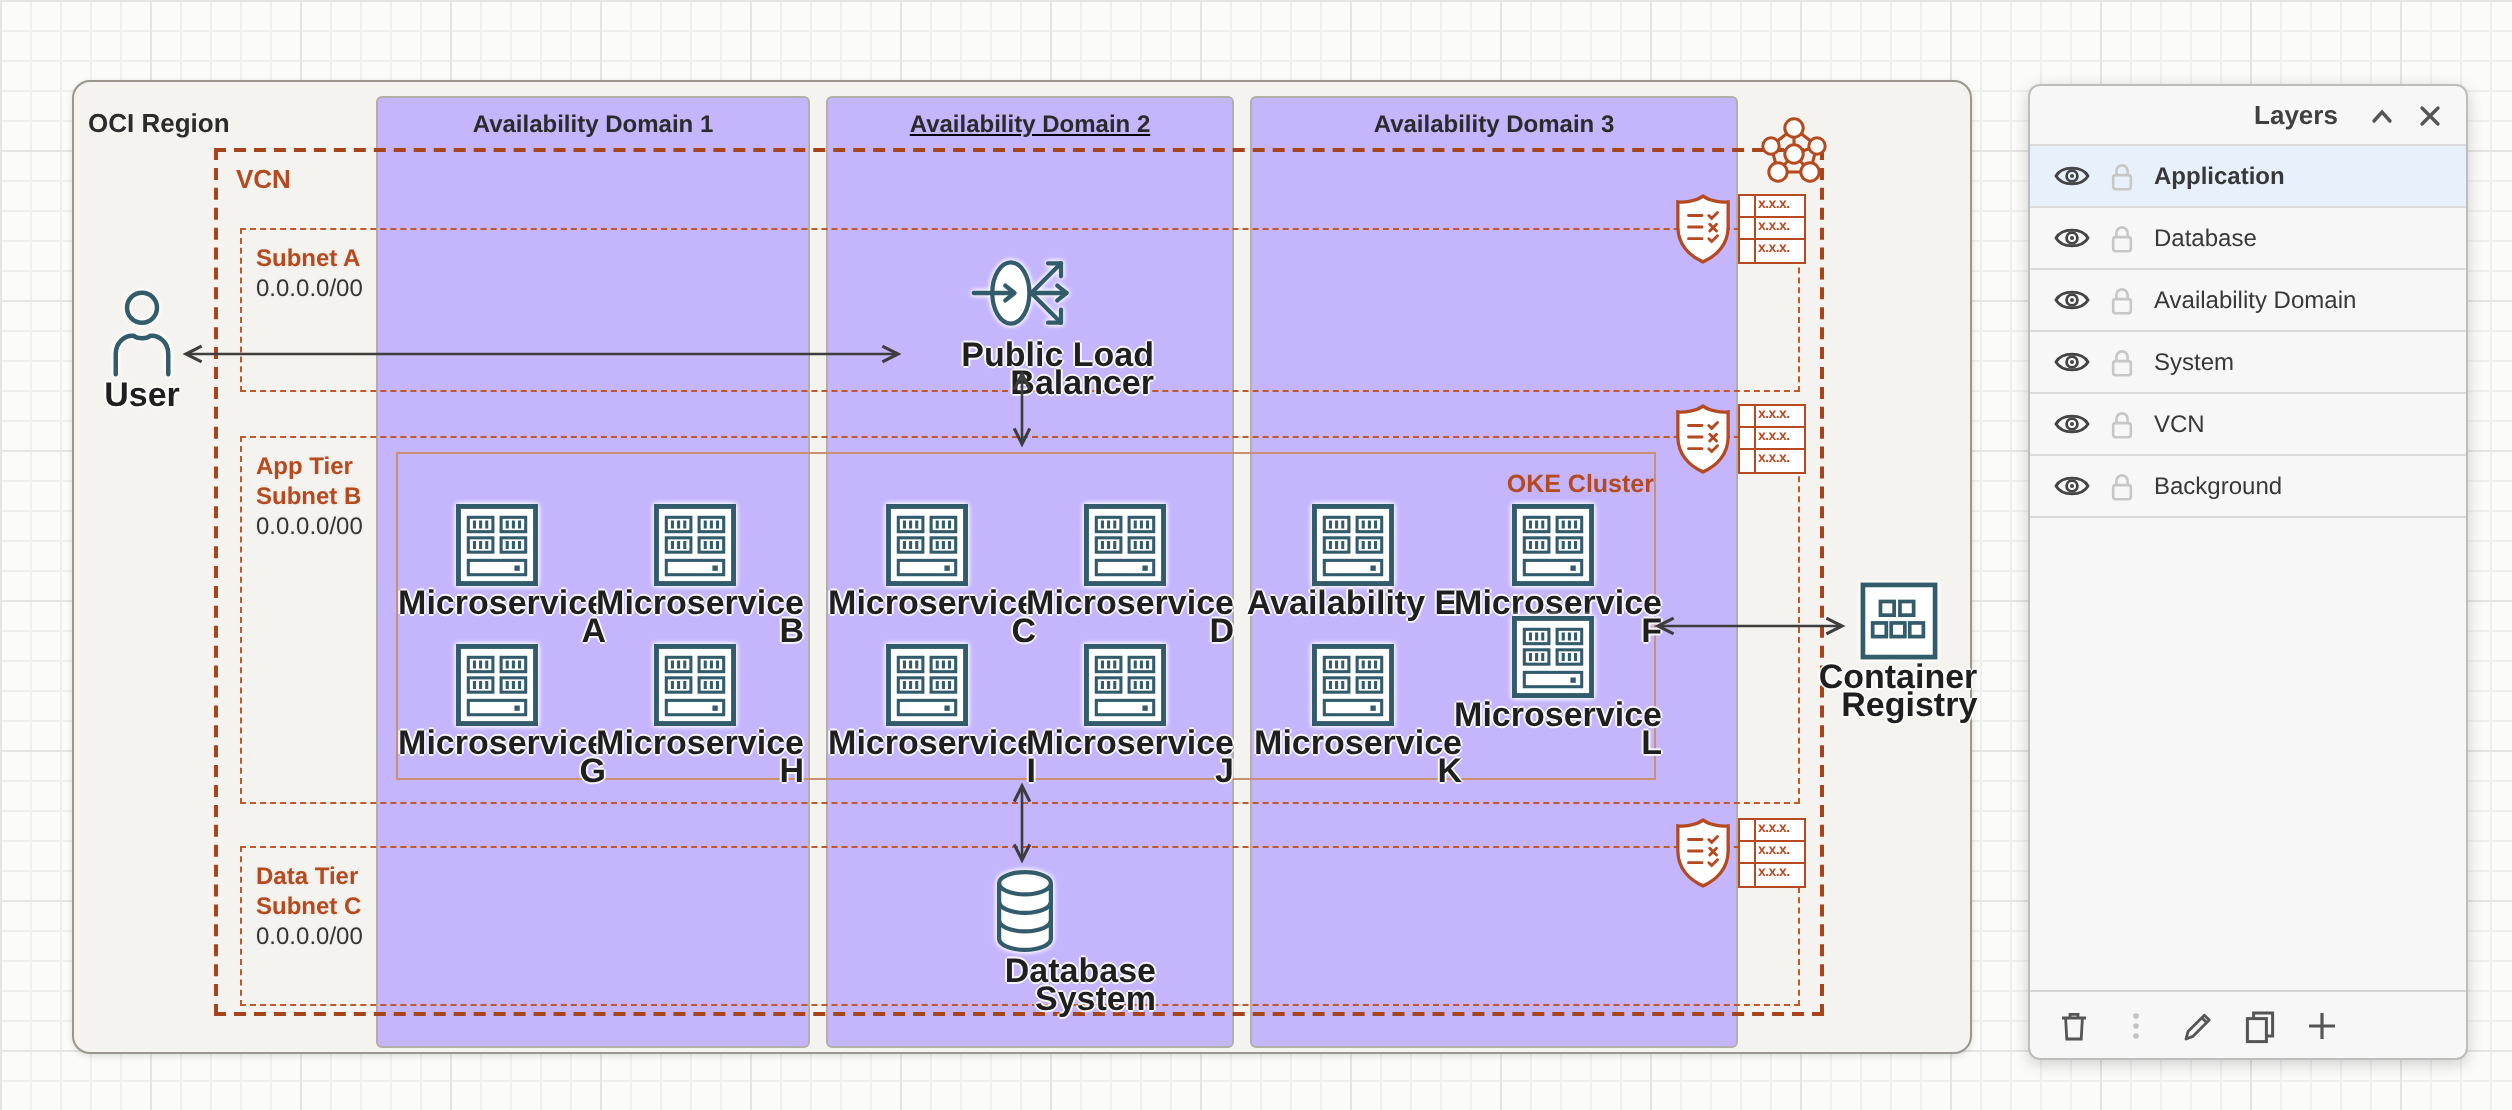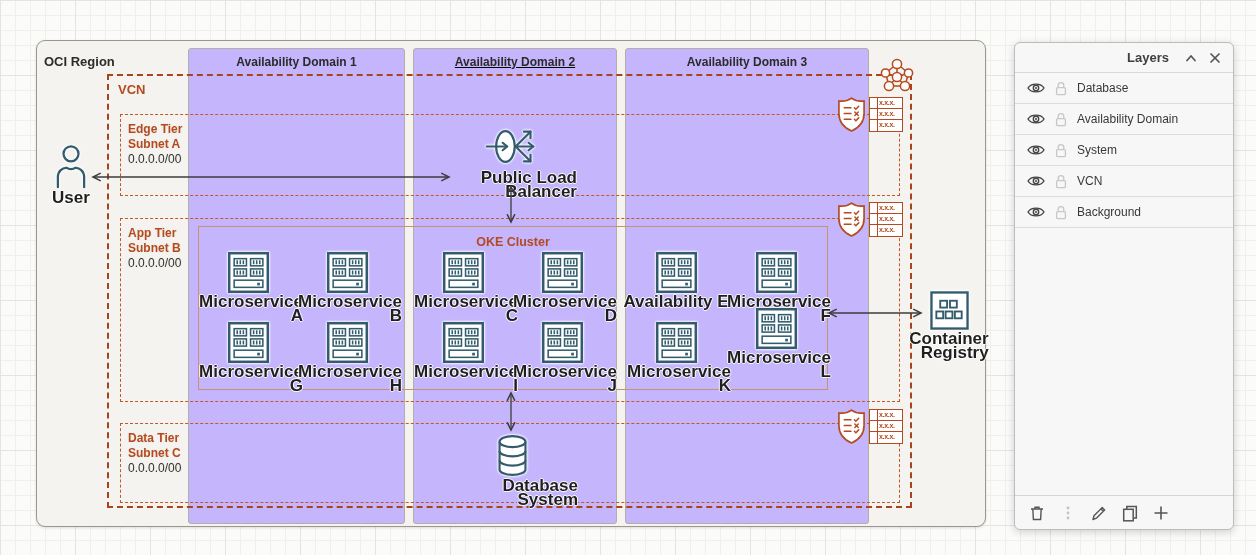--- a/index.html
+++ b/index.html
@@ -37,21 +37,21 @@
   .vcn-label { left:118px; top:82px; font-size:13px; font-weight:bold; color:#b5491f; z-index:4; }
   .subnet { left:120px; width:780px; border:1.5px dashed #c25827; z-index:3; }
   .subnet-a { top:114px; height:82px; }
   .subnet-b { top:218px; height:184px; }
   .subnet-c { top:423px; height:80px; }
   .subnet-labels { padding:7px 0 0 7px; line-height:15px; }
   .subnet-tier, .subnet-name { font-size:12px; font-weight:bold; color:#b5491f; }
   .subnet-cidr { font-size:12px; color:#333; }
   .halo-txt { text-shadow:1px 0 0 #f1efe9,-1px 0 0 #f1efe9,0 1px 0 #f1efe9,0 -1px 0 #f1efe9; }
   .oke { left:198px; top:226px; width:630px; height:164px; border:1.5px solid #c69272; z-index:3; }
-  .oke-label { width:100%; text-align:center; margin-top:8px; font-size:12.5px; font-weight:bold; color:#b5491f; }
+  .oke-label { width:100%; text-align:right; margin-top:8px; font-size:12.5px; font-weight:bold; color:#b5491f; }
 
   
   .node { display:flex; flex-direction:column; align-items:center; z-index:5; }
   .node .ic { filter:drop-shadow(0 0 1px #fff) drop-shadow(0 0 1px rgba(255,255,255,.9)); }
   .node-label {
     font-size:17px; color:#1f1f1f; text-align:right; margin-top:2px; line-height:14px;
     text-shadow:1px 0 0 rgba(255,255,255,.85),-1px 0 0 rgba(255,255,255,.85),0 1px 0 rgba(255,255,255,.85),0 -1px 0 rgba(255,255,255,.85);
     font-weight:bold;
   }
   .ms { width:110px; }
@@ -220,21 +220,20 @@
     <div class="ad-label">Availability Domain 3</div>
   </div>
 </div>
 <div class="abs region-label">OCI Region</div>
 
 <div class="abs vcn"></div>
 <div class="abs vcn-label">VCN</div>
 
 <div class="abs subnet subnet-a">
   <div class="subnet-labels">
-    <div class="subnet-tier halo-txt">Edge Tier</div>
     <div class="subnet-name halo-txt">Subnet A</div>
     <div class="subnet-cidr halo-txt">0.0.0.0/00</div>
   </div>
 </div>
 <div class="abs subnet subnet-b">
   <div class="subnet-labels">
     <div class="subnet-tier halo-txt">App Tier</div>
     <div class="subnet-name halo-txt">Subnet B</div>
     <div class="subnet-cidr halo-txt">0.0.0.0/00</div>
   </div>
@@ -433,20 +432,29 @@
   <div class="panel-header">
     <div class="panel-title">Layers</div>
     <svg class="panel-btn btn-collapse">
         <use href="#ic-chevup"></use>
       </svg>
     <svg class="panel-btn btn-close">
         <use href="#ic-close"></use>
       </svg>
   </div>
 
+  <div class="layer-row selected">
+    <svg class="layer-eye">
+        <use href="#ic-eye"></use>
+      </svg>
+    <svg class="layer-lock">
+        <use href="#ic-lock"></use>
+      </svg>
+    <span class="layer-label">Application</span>
+  </div>
   <div class="layer-row">
     <svg class="layer-eye">
         <use href="#ic-eye"></use>
       </svg>
     <svg class="layer-lock">
         <use href="#ic-lock"></use>
       </svg>
     <span class="layer-label">Database</span>
   </div>
   <div class="layer-row">

